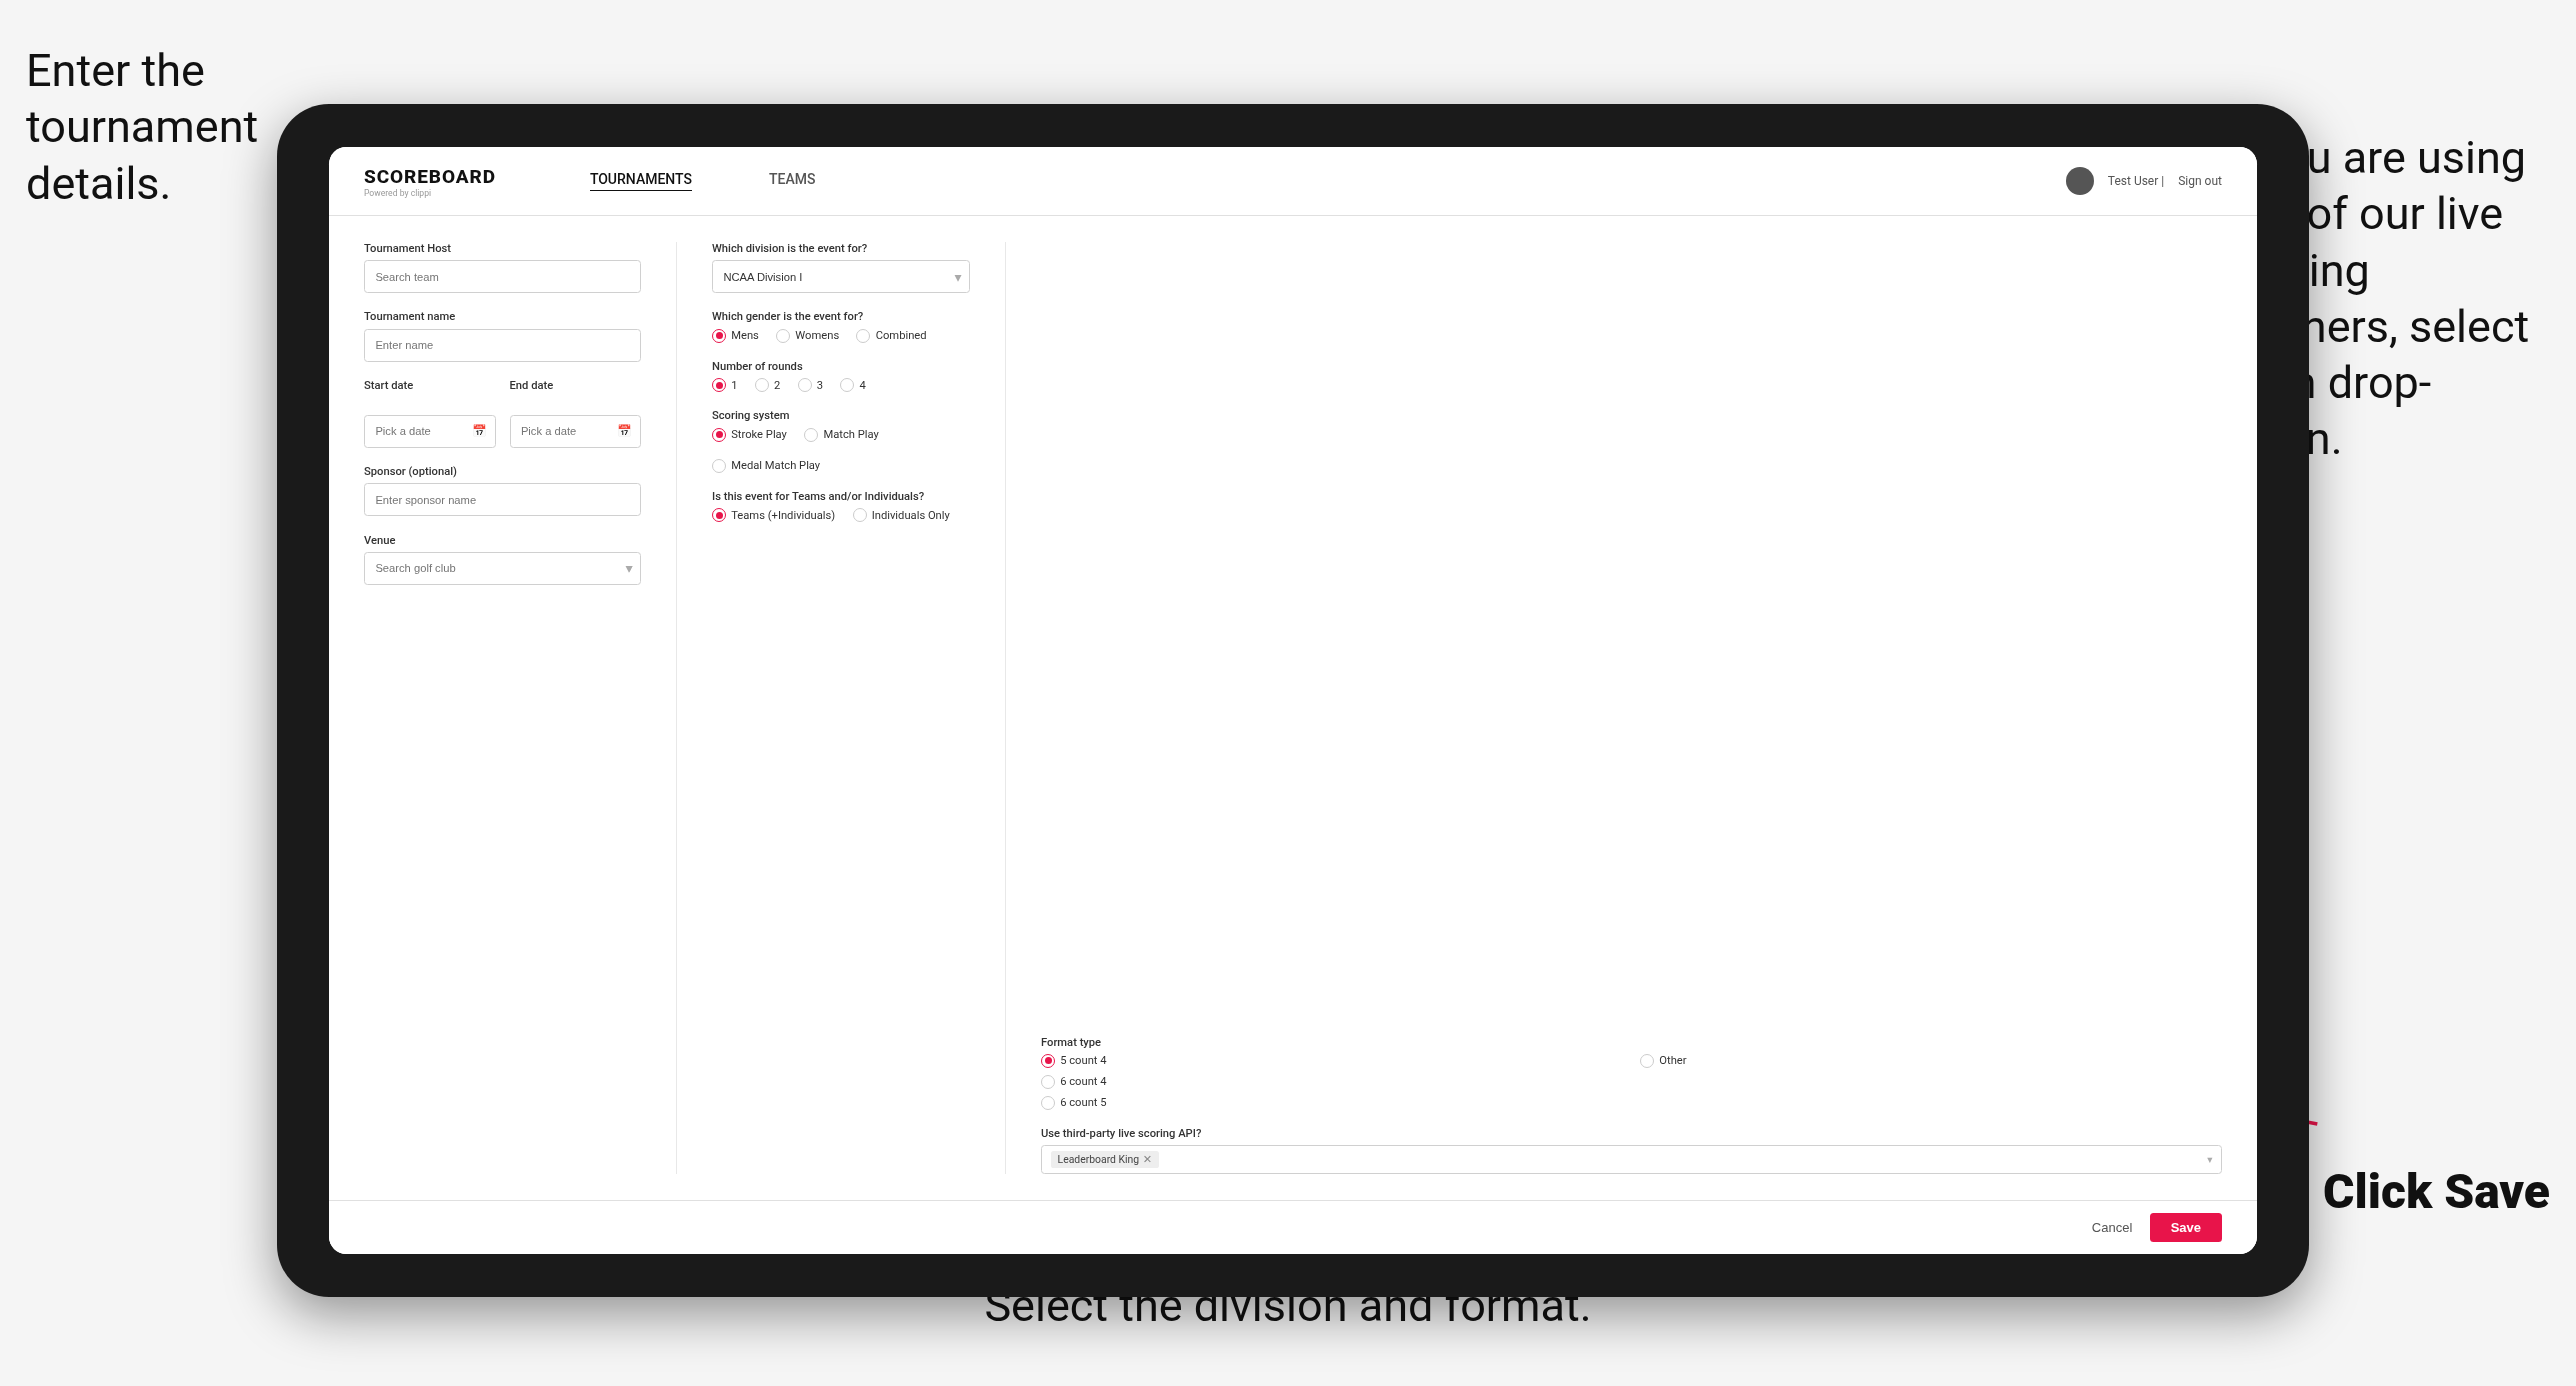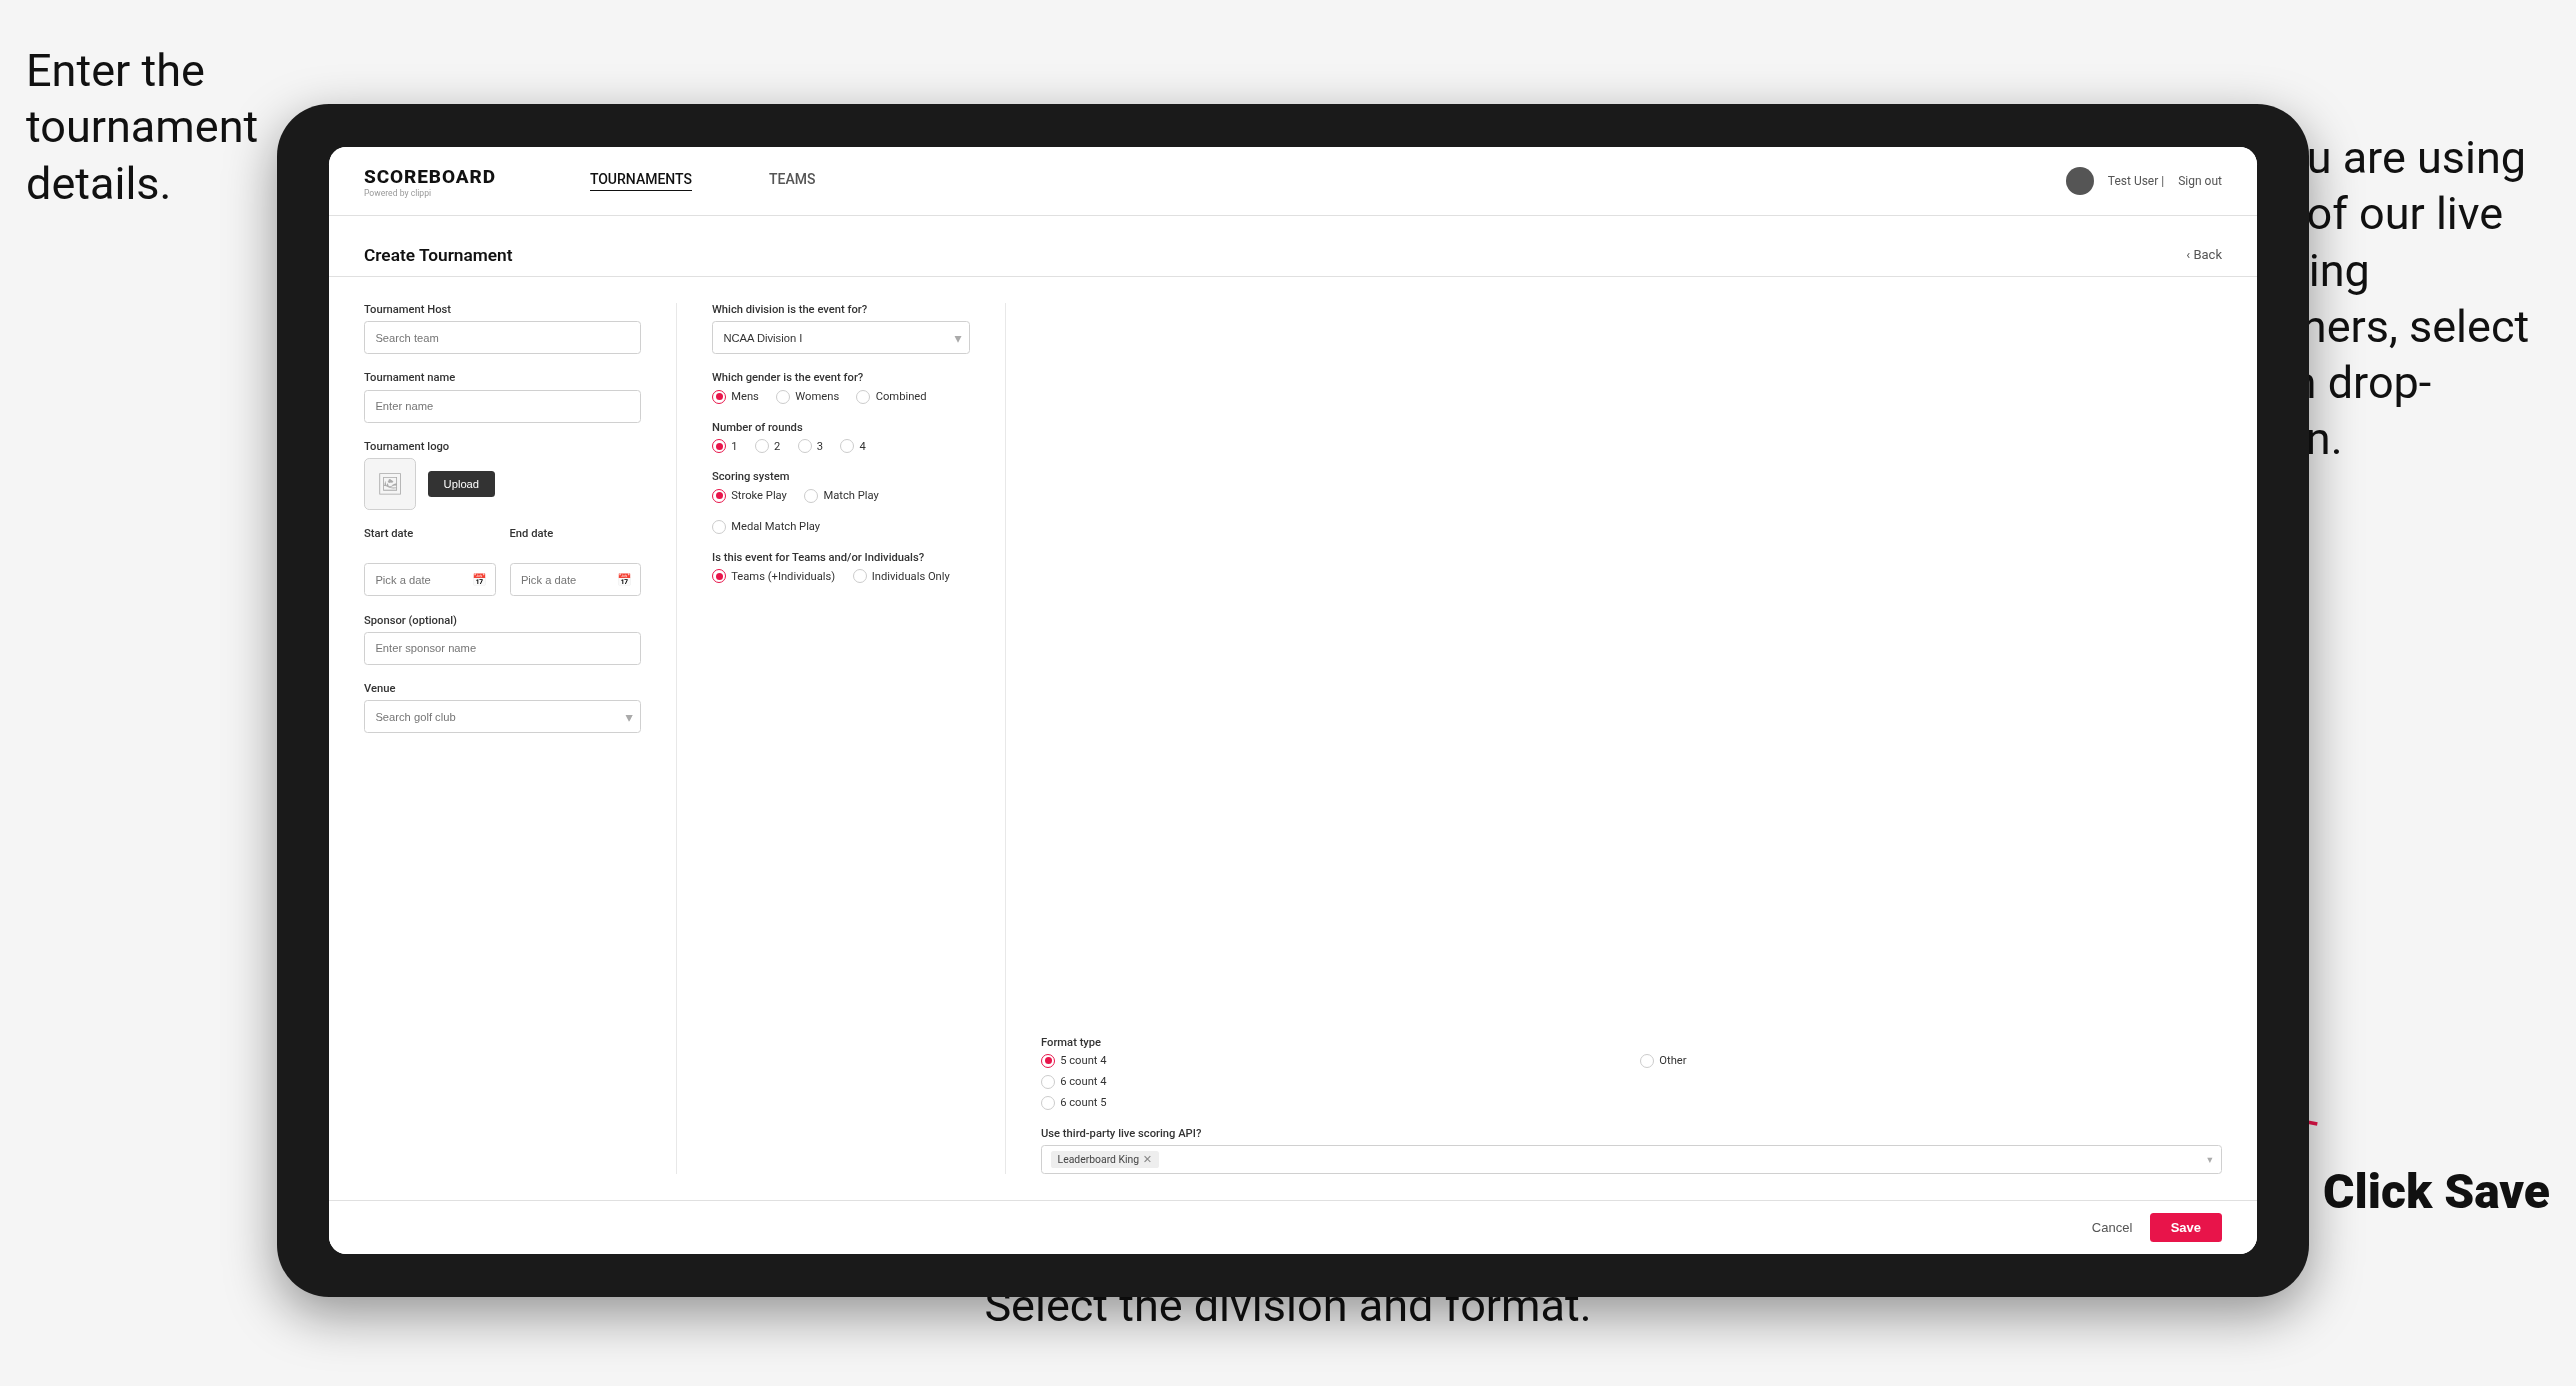--- a/index.html
+++ b/index.html
@@ -513,48 +513,37 @@
         <span class="nav-link active">TOURNAMENTS</span>
         <span class="nav-link">TEAMS</span>
       </div>
       <div class="nav-right">
         <div class="user-avatar"></div>
         <span class="nav-user-text">Test User |</span>
         <span class="nav-signout">Sign out</span>
       </div>
     </nav>
 
-    <div class="page-header">
-      <span class="page-title">Create Tournament</span>
-      <span class="back-btn">‹ Back</span>
-    </div>
 
     <div class="form-container">
 
       <div class="form-col form-col-left">
 
         <div class="form-group">
           <label class="form-label">Tournament Host</label>
           <div class="form-input-icon">
             <input type="text" class="form-input" placeholder="Search team" style="">
           </div>
         </div>
 
         <div class="form-group">
           <label class="form-label">Tournament name</label>
           <input type="text" class="form-input" placeholder="Enter name" style="">
         </div>
 
-        <div class="form-group">
-          <label class="form-label">Tournament logo</label>
-          <div class="logo-upload-area">
-            <div class="logo-placeholder">🖼</div>
-            <button class="upload-btn">Upload</button>
-          </div>
-        </div>
 
         <div class="date-row">
           <div class="date-group">
             <label class="form-label">Start date</label>
             <div class="date-input-wrapper">
               <input type="text" class="form-input" placeholder="Pick a date" style="">
               <span class="cal-icon">📅</span>
             </div>
           </div>
           <div class="date-group">

